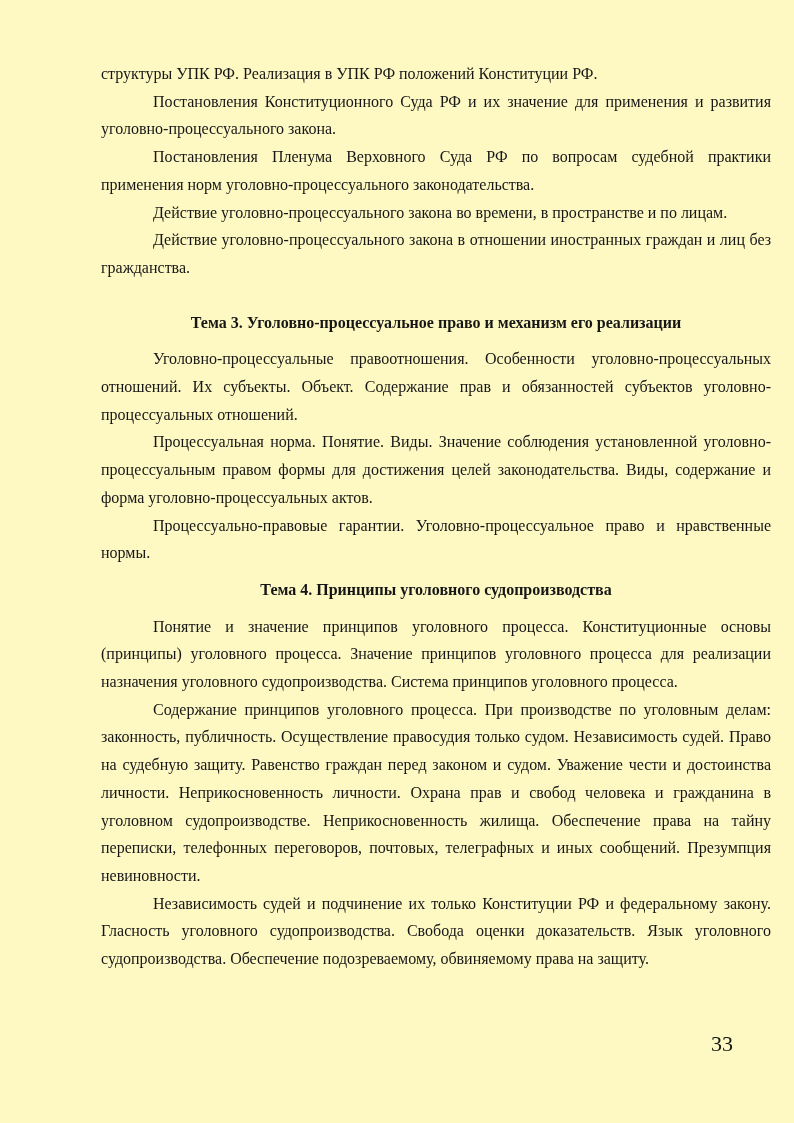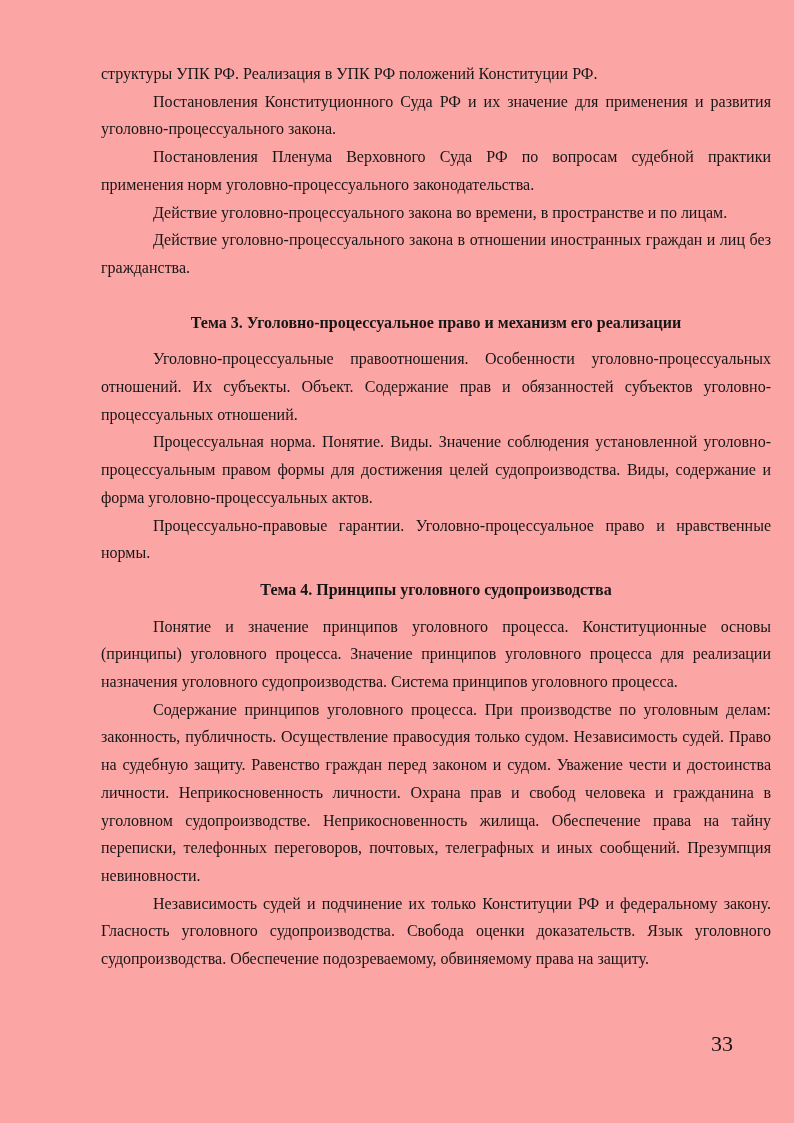--- a/index.html
+++ b/index.html
@@ -5,21 +5,21 @@
 <style>
   html, body {
     margin: 0;
     padding: 0;
     background: #ffffff;
   }
   .page {
     position: relative;
     width: 794px;
     height: 1123px;
-    background: #fca5a5;
+    background: #fef9c3;
     overflow: hidden;
     font-family: "Liberation Serif", "DejaVu Serif", serif;
     color: #161616;
   }
   .content {
     position: absolute;
     left: 101px;
     top: 60px;
     width: 670px;
     font-size: 16px;
@@ -58,21 +58,21 @@
 
 <main class="page">
   <section class="content">
     <p class="para no-indent">структуры УПК РФ. Реализация в УПК РФ положений Конституции РФ.</p>
     <p class="para">Постановления Конституционного Суда РФ и их значение для применения и развития уголовно-процессуального закона.</p>
     <p class="para">Постановления Пленума Верховного Суда РФ по вопросам судебной практики применения норм уголовно-процессуального законодательства.</p>
     <p class="para">Действие уголовно-процессуального закона во времени, в пространстве и по лицам.</p>
     <p class="para">Действие уголовно-процессуального закона в отношении иностранных граждан и лиц без гражданства.</p>
     <h2 class="heading spaced">Тема 3. Уголовно-процессуальное право и механизм его реализации</h2>
     <p class="para">Уголовно-процессуальные правоотношения. Особенности уголовно-процессуальных отношений. Их субъекты. Объект. Содержание прав и обязанностей субъектов уголовно-процессуальных отношений.</p>
-    <p class="para">Процессуальная норма. Понятие. Виды. Значение соблюдения установленной уголовно-процессуальным правом формы для достижения целей судопроизводства. Виды, содержание и форма уголовно-процессуальных актов.</p>
+    <p class="para">Процессуальная норма. Понятие. Виды. Значение соблюдения установленной уголовно-процессуальным правом формы для достижения целей законодательства. Виды, содержание и форма уголовно-процессуальных актов.</p>
     <p class="para">Процессуально-правовые гарантии. Уголовно-процессуальное право и нравственные нормы.</p>
     <h2 class="heading">Тема 4. Принципы уголовного судопроизводства</h2>
     <p class="para">Понятие и значение принципов уголовного процесса. Конституционные основы (принципы) уголовного процесса. Значение принципов уголовного процесса для реализации назначения уголовного судопроизводства. Система принципов уголовного процесса.</p>
     <p class="para">Содержание принципов уголовного процесса. При производстве по уголовным делам: законность, публичность. Осуществление правосудия только судом. Независимость судей. Право на судебную защиту. Равенство граждан перед законом и судом. Уважение чести и достоинства личности. Неприкосновенность личности. Охрана прав и свобод человека и гражданина в уголовном судопроизводстве. Неприкосновенность жилища. Обеспечение права на тайну переписки, телефонных переговоров, почтовых, телеграфных и иных сообщений. Презумпция невиновности.</p>
     <p class="para">Независимость судей и подчинение их только Конституции РФ и федеральному закону. Гласность уголовного судопроизводства. Свобода оценки доказательств. Язык уголовного судопроизводства. Обеспечение подозреваемому, обвиняемому права на защиту.</p>
   </section>
   <div class="page-number">33</div>
 </main>
 
 </body></html>

